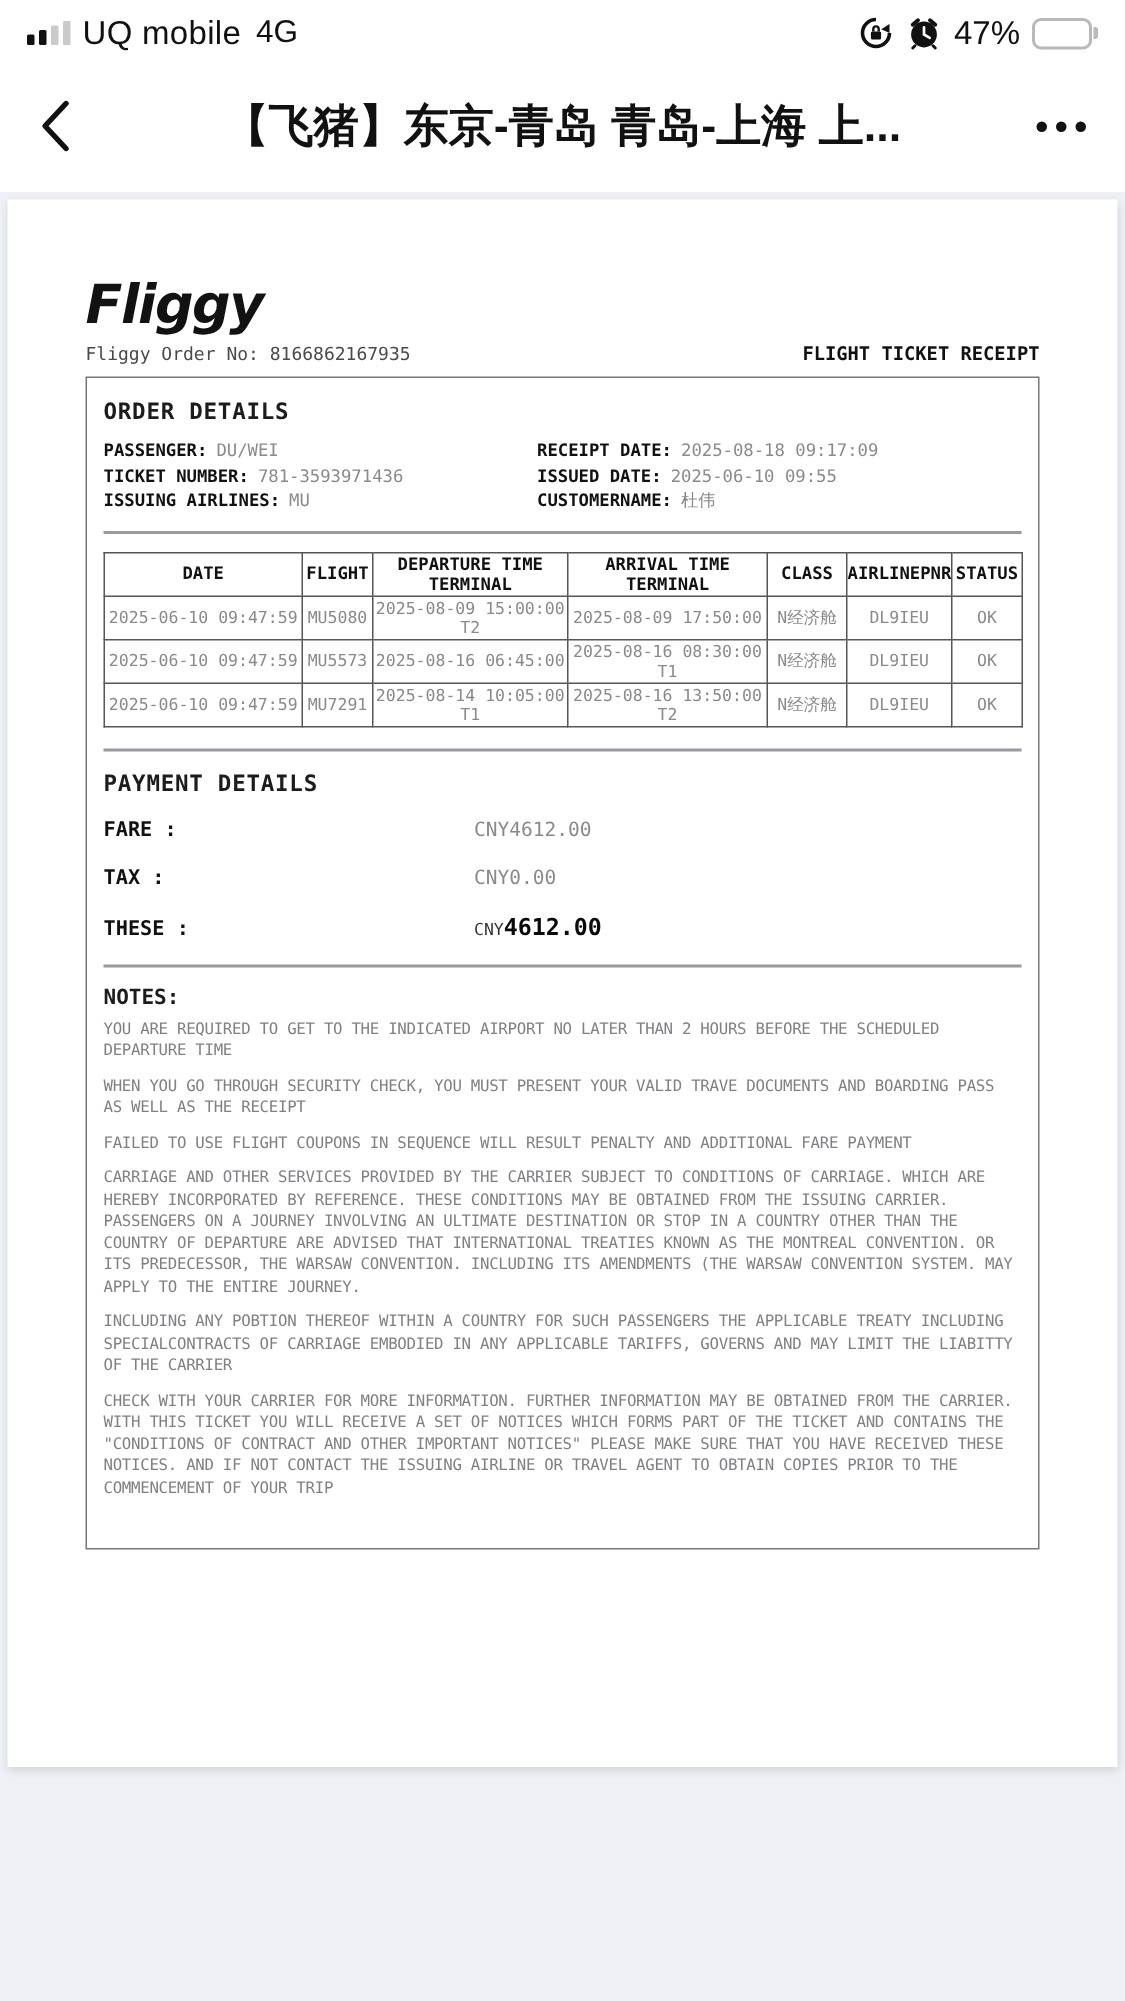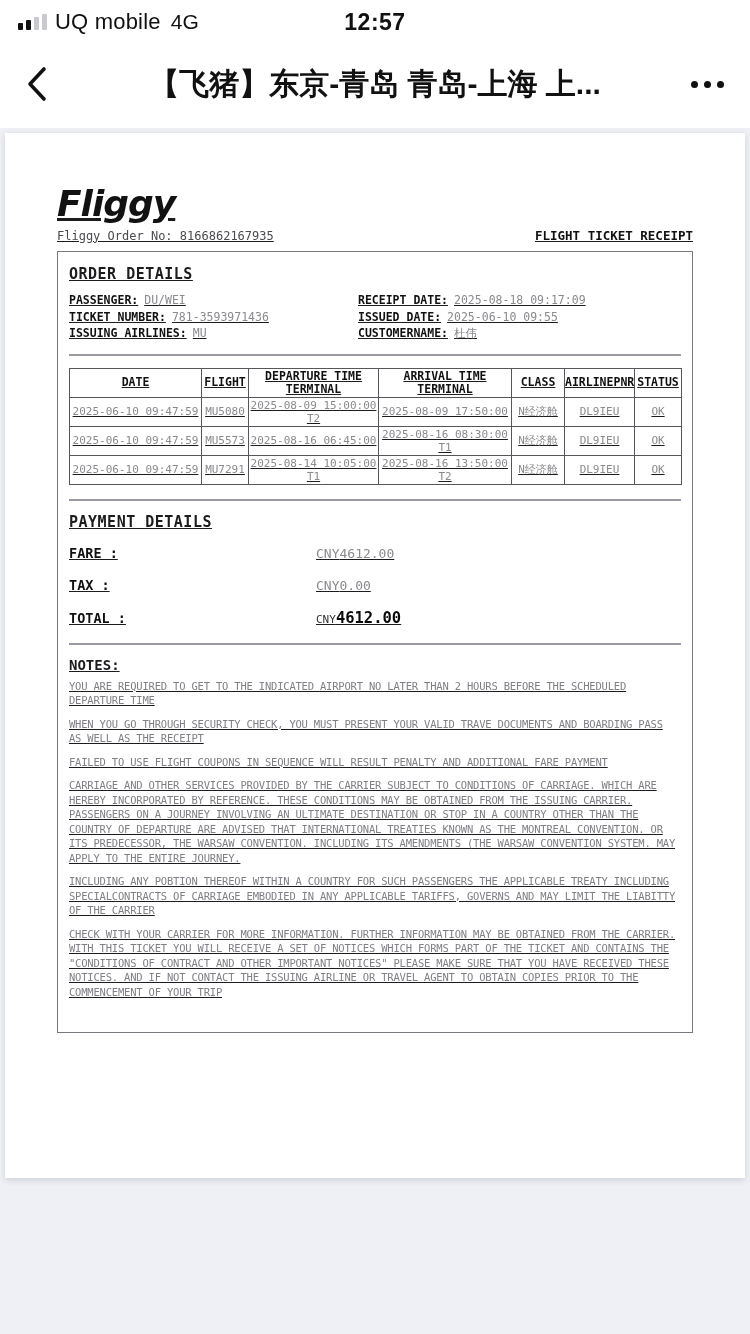--- a/index.html
+++ b/index.html
@@ -24,21 +24,21 @@
   .batt-tip { width:3px; height:8px; background:#b9b9bd; border-radius:0 2px 2px 0; margin-left:1px; }
 
   .nav-bar { height:88px; display:flex; align-items:center; padding:0 26px; position:relative; }
   .nav-title { position:absolute; left:90px; right:90px; text-align:center; font-size:30px; font-weight:700; white-space:nowrap; overflow:hidden; }
   .back-btn { width:34px; height:40px; display:flex; align-items:center; }
   .more-btn { margin-left:auto; display:flex; gap:6px; align-items:center; height:40px; }
   .more-btn i { width:7px; height:7px; border-radius:50%; background:#111; }
 
   
   .card { background:#fff; margin:5px 5px 0 5px; height:1045px; box-shadow:0 2px 6px rgba(60,60,90,0.18); padding:50px 52px 0 52px; }
-  .doc { font-family:"DejaVu Sans Mono","Liberation Mono", monospace; color:#1c1c1e;text-decoration:underline; }
+  .doc { font-family:"DejaVu Sans Mono","Liberation Mono", monospace; color:#1c1c1e; }
 
   .logo { font-family:"DejaVu Sans", sans-serif; font-weight:800; font-style:italic; font-size:36px; letter-spacing:-1px; color:#121212; }
   .doc-head-row { display:flex; justify-content:space-between; align-items:center; margin-top:4px; }
   .order-no { font-size:12px; color:#4a4a4e; }
   .receipt-title { font-size:12.5px; font-weight:700; color:#111; }
 
   .box { border:1px solid #77777d; margin-top:8px; padding:13px 11px 24px 11px; }
   .sec-heading { font-size:15px; font-weight:700; letter-spacing:0.5px; }
   .od-grid { display:flex; margin-top:9px; }
   .od-col { width:289px; }
@@ -74,21 +74,39 @@
 <div class="top-white">
   <div class="status-bar">
     <span class="sig">
         <i></i>
         <i></i>
         <i></i>
         <i></i>
       </span>
     <span class="carrier">UQ mobile</span>
     <span class="net">4G</span>
-    <span class="sb-time">12:57</span>
+    <span class="sb-right">
+      <svg width="24" height="24" viewBox="0 0 24 24">
+        <path d="M12 3 A 9 9 0 1 0 21 12" fill="none" stroke="#111" stroke-width="2.4"></path>
+        <path d="M21 6 L21 12 L15.5 9.5 Z" fill="#111"></path>
+        <rect x="8.6" y="11" width="6.8" height="5.4" rx="1" fill="#111"></rect>
+        <path d="M10.2 11 v-1.6 a1.8 1.8 0 0 1 3.6 0 V11" fill="none" stroke="#111" stroke-width="1.6"></path>
+      </svg>
+      <svg width="24" height="24" viewBox="0 0 24 24">
+        <circle cx="12" cy="13" r="8.6" fill="#111"></circle>
+        <path d="M12 8.2 V13 l3.8 2.2" stroke="#fff" stroke-width="1.8" fill="none" stroke-linecap="round"></path>
+        <path d="M4.5 6.5 L8 3.5 M19.5 6.5 L16 3.5" stroke="#111" stroke-width="2.6" stroke-linecap="round"></path>
+        <path d="M6 20.5 L4.5 22 M18 20.5 L19.5 22" stroke="#111" stroke-width="2" stroke-linecap="round"></path>
+      </svg>
+      <span class="batt-pct">47%</span>
+      <span class="battery">
+        <span class="batt-body"><span class="batt-fill"></span></span>
+          <span class="batt-tip"></span>
+      </span>
+    </span>
   </div>
 
   <div class="nav-bar">
     <span class="back-btn">
       <svg width="22" height="36" viewBox="0 0 22 36">
         <polyline points="18,3 4,18 18,33" fill="none" stroke="#111" stroke-width="3.6" stroke-linecap="round" stroke-linejoin="round"></polyline>
       </svg>
     </span>
     <span class="nav-title">【飞猪】东京-青岛 青岛-上海 上...</span>
     <span class="more-btn">
@@ -190,21 +208,21 @@
     <div class="pay-rows" id="pay-rows">
         <div class="pay-row">
           <span class="pay-label">FARE :</span>
           <span class="pay-value"><span class="cur">CNY</span><span class="amt">4612.00</span></span>
         </div>
         <div class="pay-row">
           <span class="pay-label">TAX :</span>
           <span class="pay-value"><span class="cur">CNY</span><span class="amt">0.00</span></span>
         </div>
         <div class="pay-row total">
-          <span class="pay-label">TOTAL :</span>
+          <span class="pay-label">THESE :</span>
           <span class="pay-value"><span class="cur">CNY</span><span class="amt">4612.00</span></span>
         </div>
       </div>
 
     <div class="sep"></div>
 
     <div class="notes-heading">NOTES:</div>
     <div id="notes-list">
         <p class="note">YOU ARE REQUIRED TO GET TO THE INDICATED AIRPORT NO LATER THAN 2 HOURS BEFORE THE SCHEDULED DEPARTURE TIME</p>
         <p class="note">WHEN YOU GO THROUGH SECURITY CHECK, YOU MUST PRESENT YOUR VALID TRAVE DOCUMENTS AND BOARDING PASS AS WELL AS THE RECEIPT</p>

